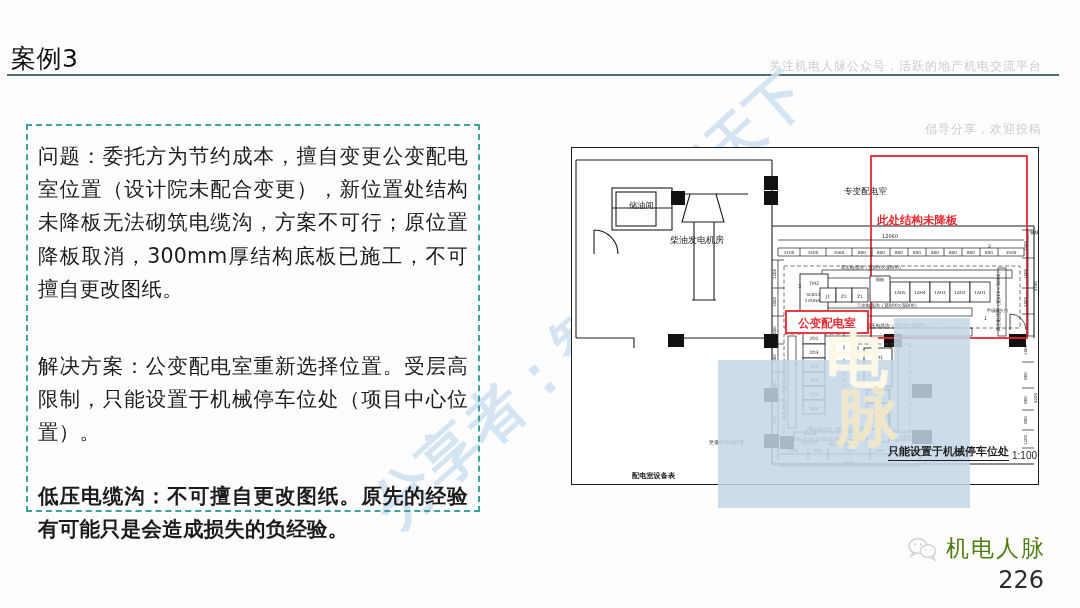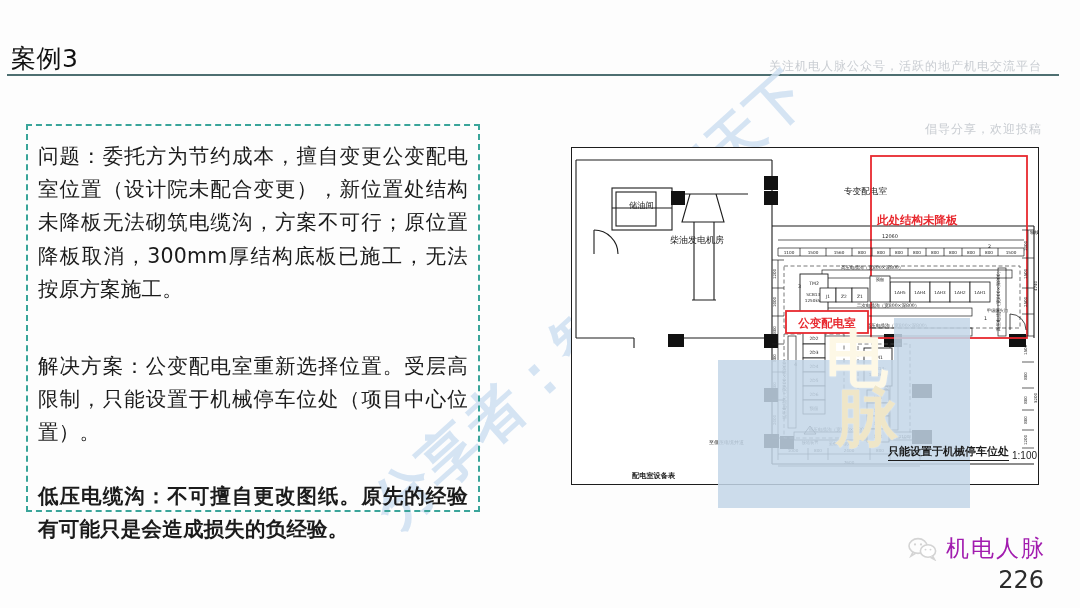--- a/index.html
+++ b/index.html
@@ -73,21 +73,21 @@
   }
   .dwg svg{display:block;}
 
   
   .brand{
     position:absolute;right:34px;bottom:44px;
     display:flex;align-items:center;gap:8px;
     user-select:none;
   }
   .brand-name{
-    font-size:23px;color:#a21caf;letter-spacing:2px;
+    font-size:23px;color:#4d7c0f;letter-spacing:2px;
     font-family:"DejaVu Serif","Liberation Serif",serif;
   }
   .page-num{
     position:absolute;right:36px;bottom:14px;
     font-size:24px;color:#2b2b2b;
     font-family:"DejaVu Sans","Liberation Sans",sans-serif;
   }
   .blue-tint{
     position:absolute;left:718px;top:360px;width:176px;height:148px;
     background:#c3d6e8;opacity:.85;pointer-events:none;
@@ -115,21 +115,21 @@
     <div>倡导分享，欢迎投稿</div>
   </div>
 
   <div class="page-title">案例3</div>
   <div class="title-rule"></div>
 
   <div class="wm-diag wm-a">分享者：智汇天下</div>
   <div class="wm-diag wm-b">智汇天下</div>
 
   <div class="text-box">
-    <p class="para">问题：委托方为节约成本，擅自变更公变配电室位置（设计院未配合变更），新位置处结构未降板无法砌筑电缆沟，方案不可行；原位置降板取消，300mm厚结构底板已施工，无法按原方案施工。</p>
+    <p class="para">问题：委托方为节约成本，擅自变更公变配电室位置（设计院未配合变更），新位置处结构未降板无法砌筑电缆沟，方案不可行；原位置降板取消，300mm厚结构底板已施工，不可擅自更改图纸。</p>
     <p class="para gap">解决方案：公变配电室重新选择位置。受层高限制，只能设置于机械停车位处（项目中心位置）。</p>
     <p class="para bold">低压电缆沟：不可擅自更改图纸。原先的经验有可能只是会造成损失的负经验。</p>
   </div>
 
   <div class="dwg">
     <svg width="466" height="336" viewBox="0 0 466 336">
       <g stroke="#1d1d1d" fill="none" stroke-width="1.1">
 
         <path d="M4 12 H200 M4 12 V190 M4 190 H62 M62 190 V200 M100 190 H200"></path>
         <path d="M200 12 V316"></path>

